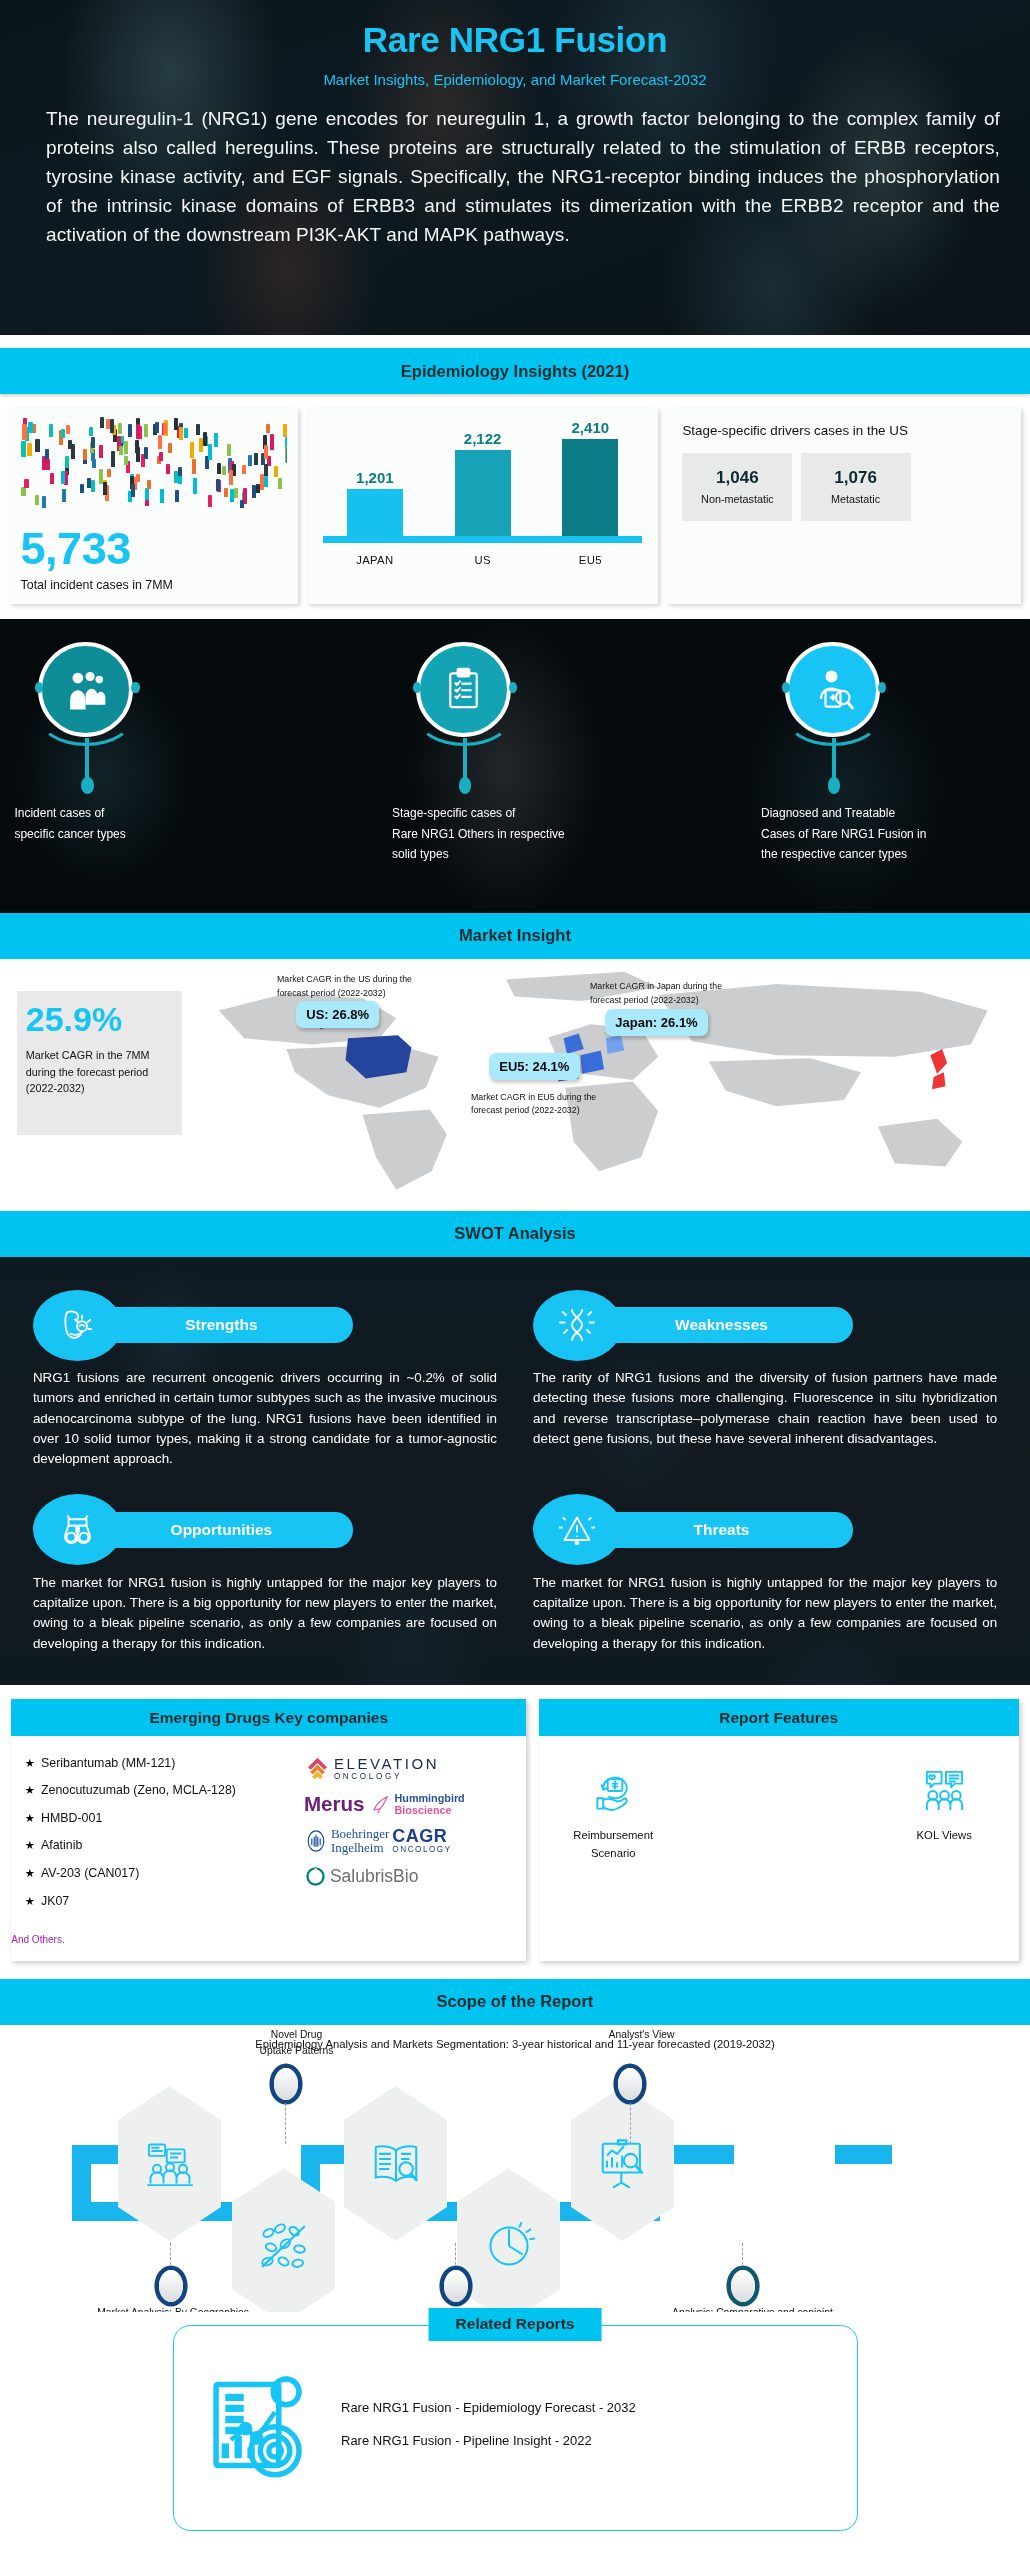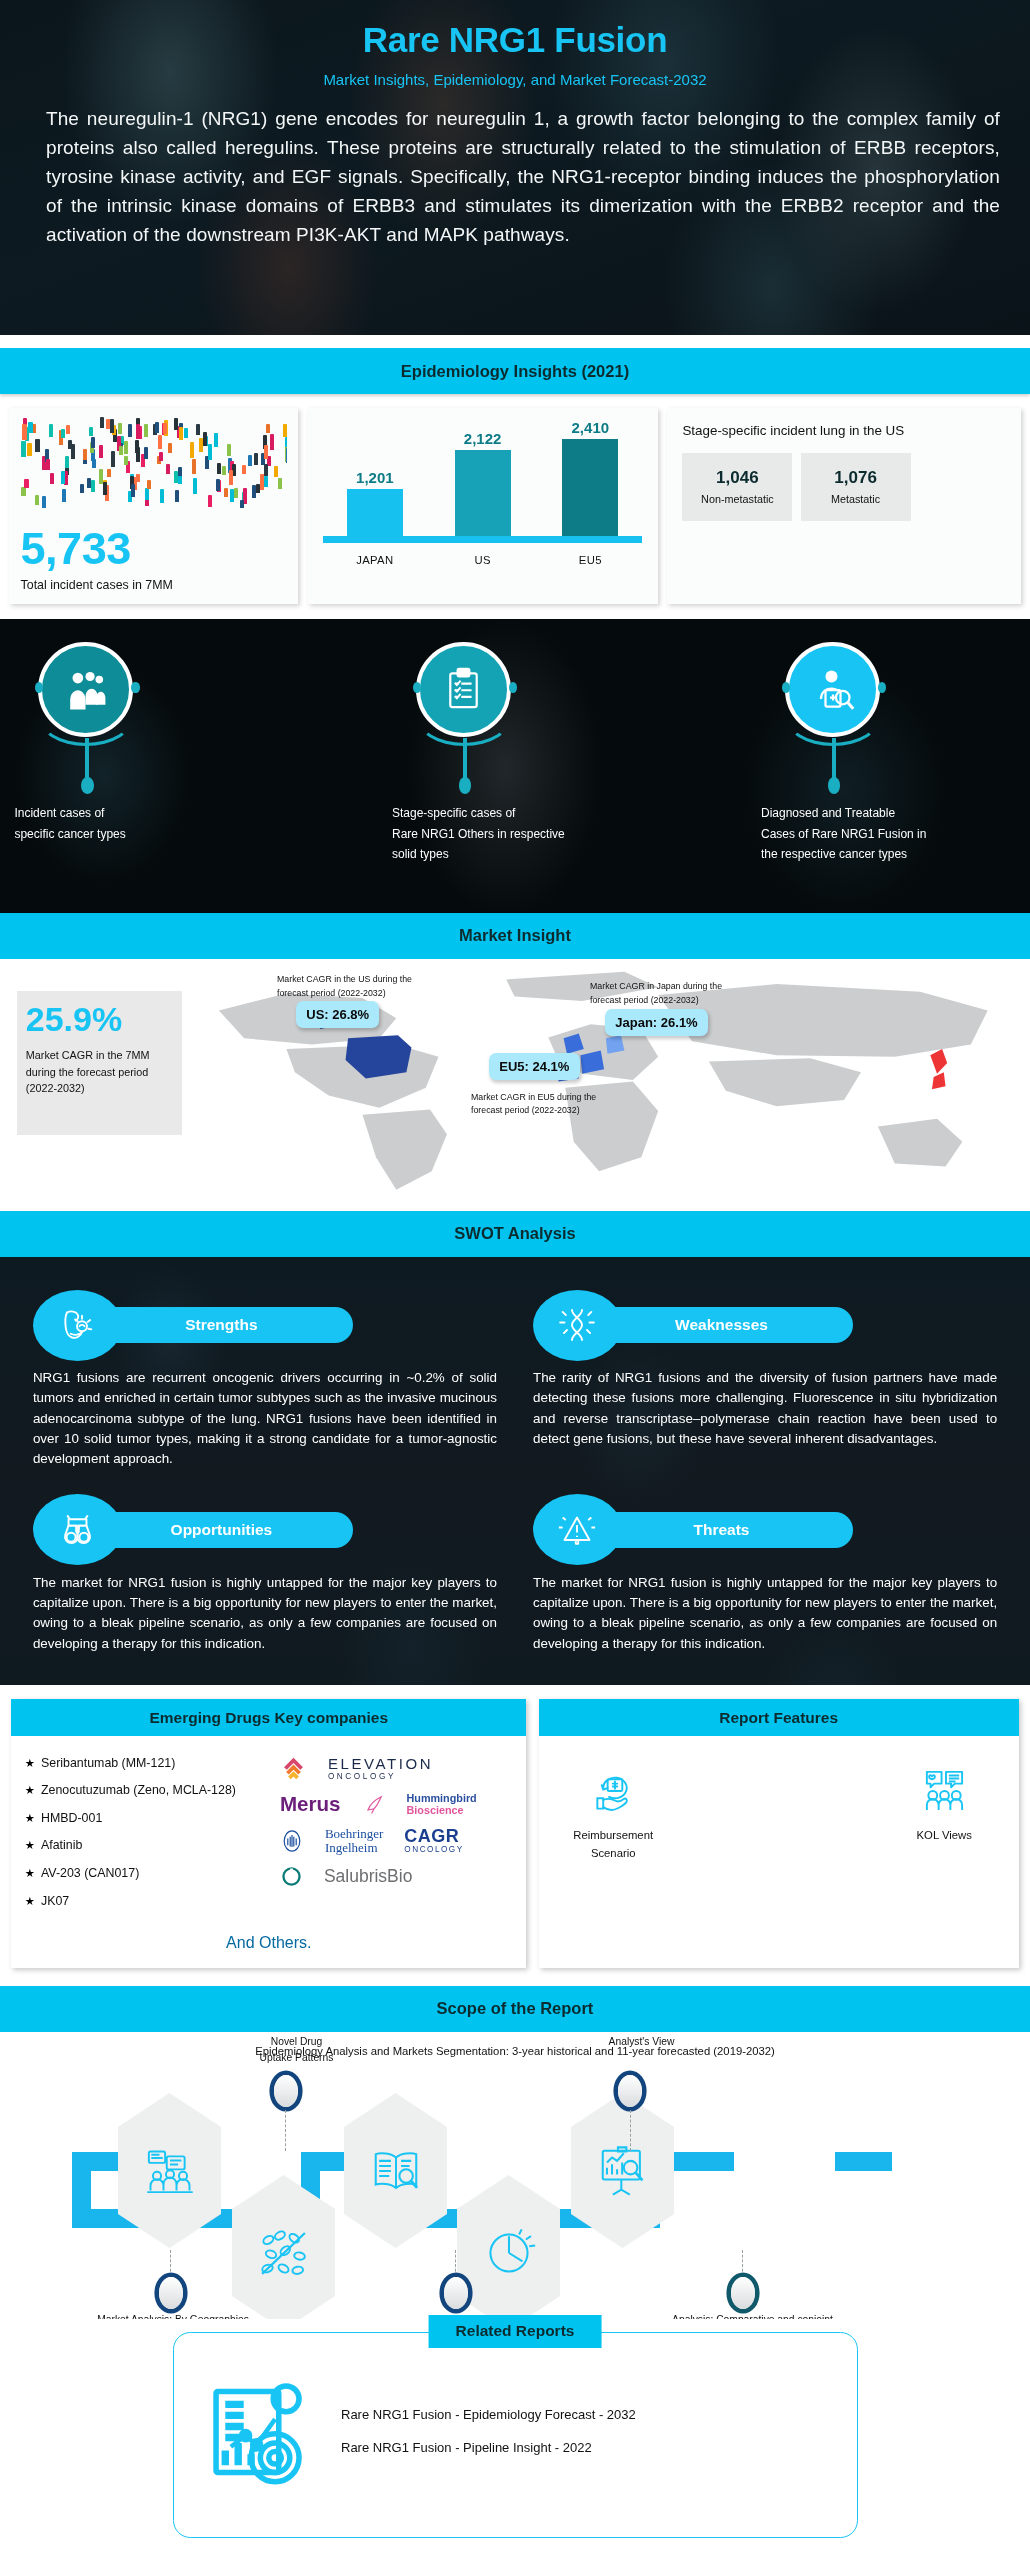--- a/index.html
+++ b/index.html
@@ -201,22 +201,22 @@
     background: #00c3f0; color: #0c2b2f; font-size: 15.5px; font-weight: bold;
     text-align: center; padding: 9.3px 0;
   }
   .panel-drugs { width: 515px; }
   .panel-features { flex: 1; }
   .drugs-body { display: flex; padding: 13.4px 13.4px 5.2px 13.4px; }
   .drug-list { width: 247px; }
   .drug-item { font-size: 12.4px; color: #111; padding: 6.2px 0; display: flex; gap: 6.2px; align-items: flex-start; }
   .star { color: #000; font-size: 11.3px; line-height: 1.35; }
   .logos { flex: 1; padding-left: 8.2px; }
-  .logo-row { display: flex; align-items: center; gap: 21px; padding: 5.2px 0; }
-  .and-others { text-align: center; font-size: 16px; color: #0369a1; padding: 13.4px 0 16.5px 0; }
+  .logo-row { display: flex; align-items: center; gap: 3px; padding: 5.2px 0; margin-left: 24px; }
+  .and-others { font-size: 10px; color: #a21caf; padding: 13.4px 0 16.5px 0; }
   .features-body { display: flex; justify-content: space-between; padding: 30px 15.5px 36px 15.5px; }
   .feature { width: 118px; text-align: center; }
   .feature-label { font-size: 11.3px; color: #111; padding-top: 11.3px; line-height: 1.6; }
 
   
   .scope { width: 1030px; background: #fff; position: relative; padding-bottom: 11.3px; }
   .scope-sub { text-align: center; font-size: 11.3px; color: #111; padding: 13.4px 0 4.1px 0; }
   .flow { position: relative; height: 247px; width: 1030px; }
   .hex {
     position: absolute; width: 103px; height: 155px; background: #eeefef;
@@ -433,21 +433,21 @@
         <div class="chart-base"></div>
       </div>
       <div class="chart-labels" id="barlabels">
           <div class="chart-label">JAPAN</div>
           <div class="chart-label">US</div>
           <div class="chart-label">EU5</div>
         </div>
     </div>
 
     <div class="card card-stage">
-      <div class="stage-title">Stage-specific incident lung in the US</div>
+      <div class="stage-title">Stage-specific drivers cases in the US</div>
       <div class="stage-boxes">
         <div class="stage-box">
           <div class="stage-num">1,046</div>
           <div class="stage-lbl">Non-metastatic</div>
         </div>
         <div class="stage-box">
           <div class="stage-num">1,076</div>
           <div class="stage-lbl">Metastatic</div>
         </div>
       </div>

